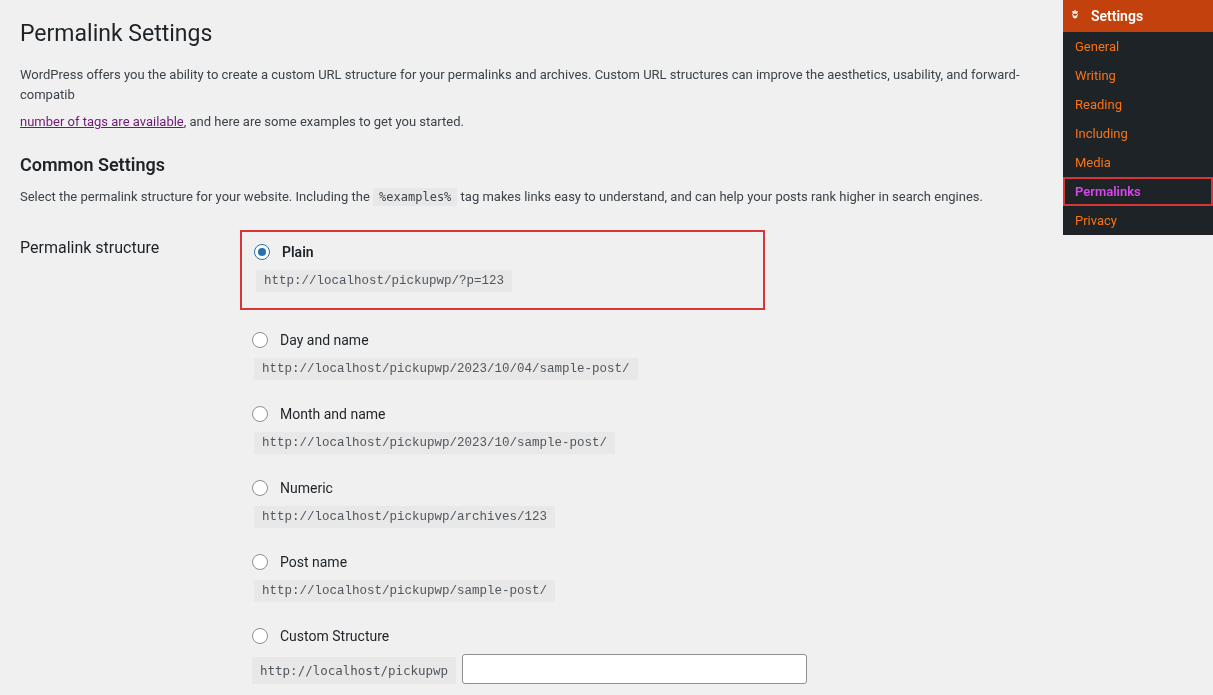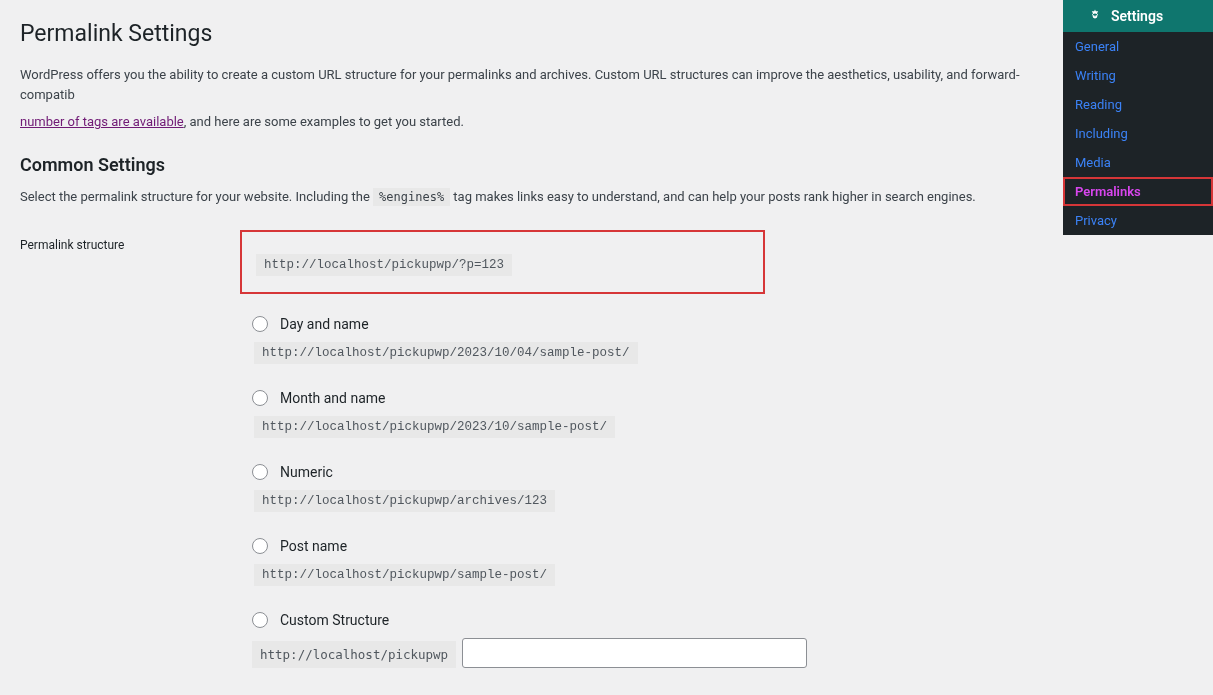--- a/index.html
+++ b/index.html
@@ -43,21 +43,21 @@
     font-size: 12px;
     color: #3c434a;
   }
   .form-table {
     margin-top: 24px;
     display: flex;
     align-items: flex-start;
   }
   .form-label {
     width: 220px;
-    font-size: 12px;
+    font-size: 16px;
     color: #1d2327;
     font-weight: 400;
     padding-top: 8px;
   }
   .options { flex: 1; }
   .option {
     padding: 8px 12px 10px 12px;
     margin-bottom: 8px;
   }
   .option.highlight {
@@ -131,37 +131,37 @@
   .sidebar {
     position: absolute;
     top: 0;
     right: 0;
     width: 150px;
     background: #1d2327;
     color: #f0f0f1;
     font-size: 13px;
   }
   .sidebar-header {
-    background: #0f766e;
+    background: #c2410c;
     color: #fff;
-    padding: 8px 24px;
+    padding: 8px 4px;
     display: flex;
     align-items: center;
     gap: 8px;
     font-weight: 600;
     font-size: 14px;
   }
   .sidebar-header .icon {
     width: 16px; height: 16px;
     display: inline-flex;
     align-items: center; justify-content: center;
   }
   .sidebar-item {
     padding: 7px 12px;
-    color: #3b82f6;
+    color: #f97316;
     cursor: pointer;
   }
   .sidebar-item.active {
     color: #d946ef;
     font-weight: 600;
   }
   .sidebar-item.active.highlight-box {
     outline: 2px solid #d63638;
     outline-offset: -2px;
   }
@@ -176,29 +176,33 @@
     <span>WordPress offers you the ability to create a custom URL structure for your permalinks and archives. Custom URL structures can improve the aesthetics, usability, and forward-compatib</span>
   </p>
   <p class="desc">
     <a class="link">number of tags are available</a><span>, and here are some examples to get you started.</span>
   </p>
 
   <h2 class="section-title">Common Settings</h2>
 
   <p class="desc">
     <span>Select the permalink structure for your website. Including the </span>
-    <code class="tag">%engines%</code>
+    <code class="tag">%examples%</code>
     <span> tag makes links easy to understand, and can help your posts rank higher in search engines.</span>
   </p>
 
   <div class="form-table">
     <div class="form-label">Permalink structure</div>
     <div class="options">
 
       <div class="option highlight">
+        <label>
+          <input type="radio" class="radio" name="perm" checked="" style="">
+          <span>Plain</span>
+        </label>
         <div class="example">http://localhost/pickupwp/?p=123</div>
       </div>
 
       <div class="option">
         <label class="normal">
           <input type="radio" class="radio" name="perm" style="">
           <span>Day and name</span>
         </label>
         <div class="example">http://localhost/pickupwp/2023/10/04/sample-post/</div>
       </div>

